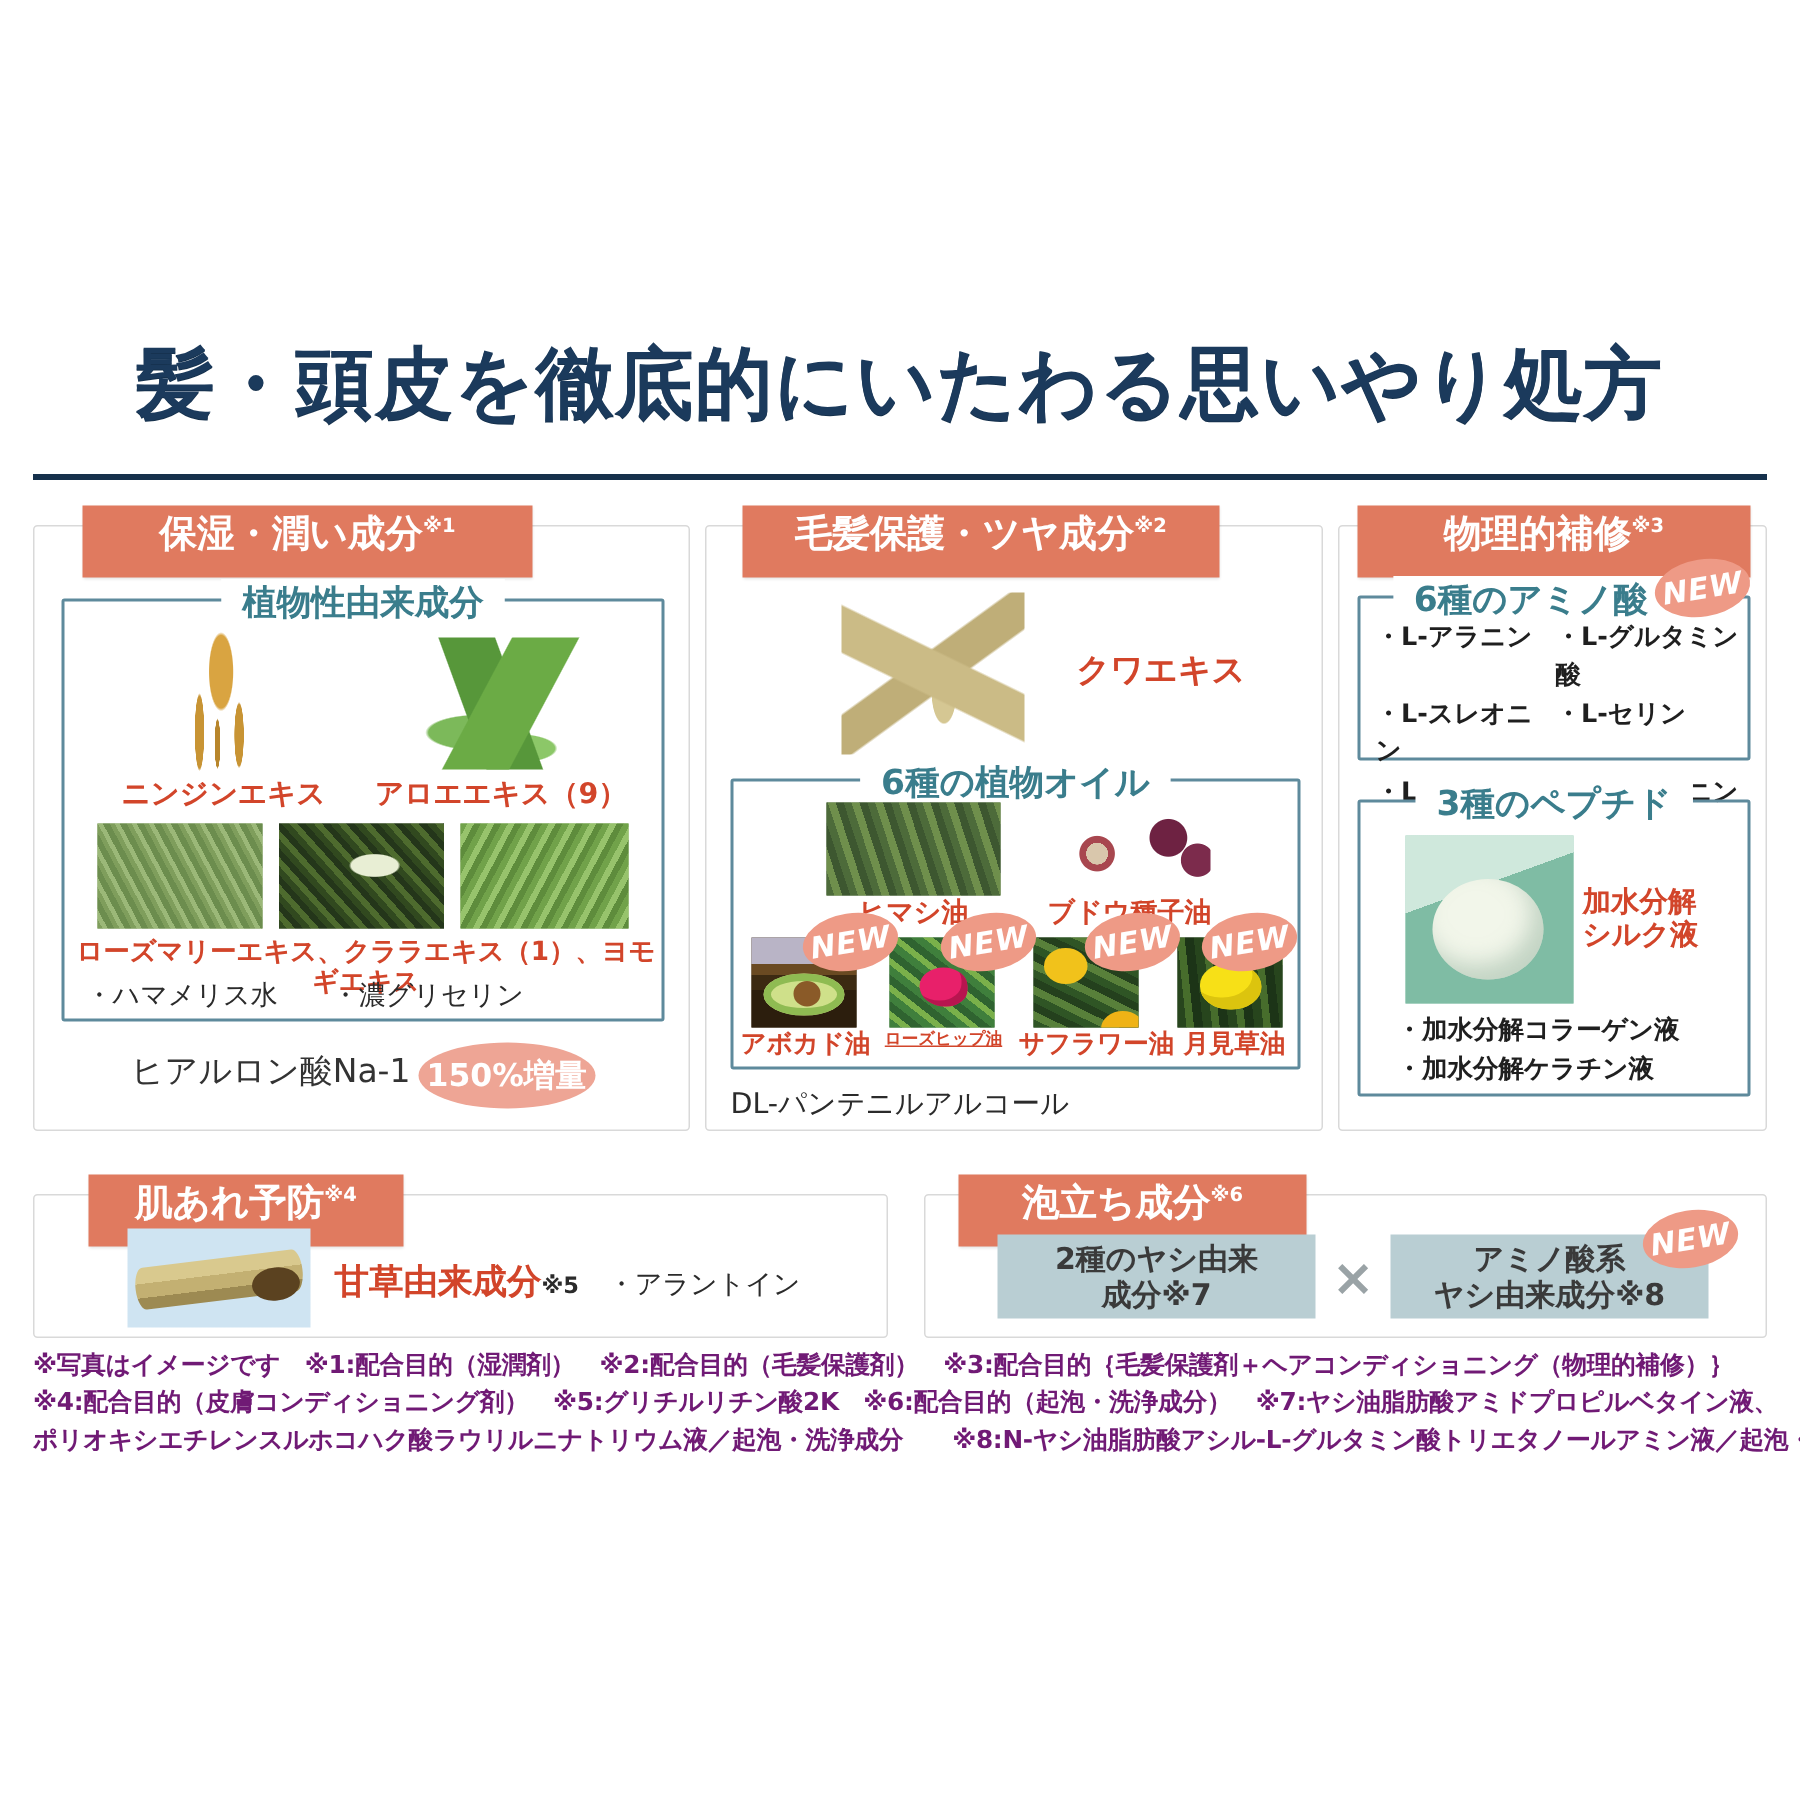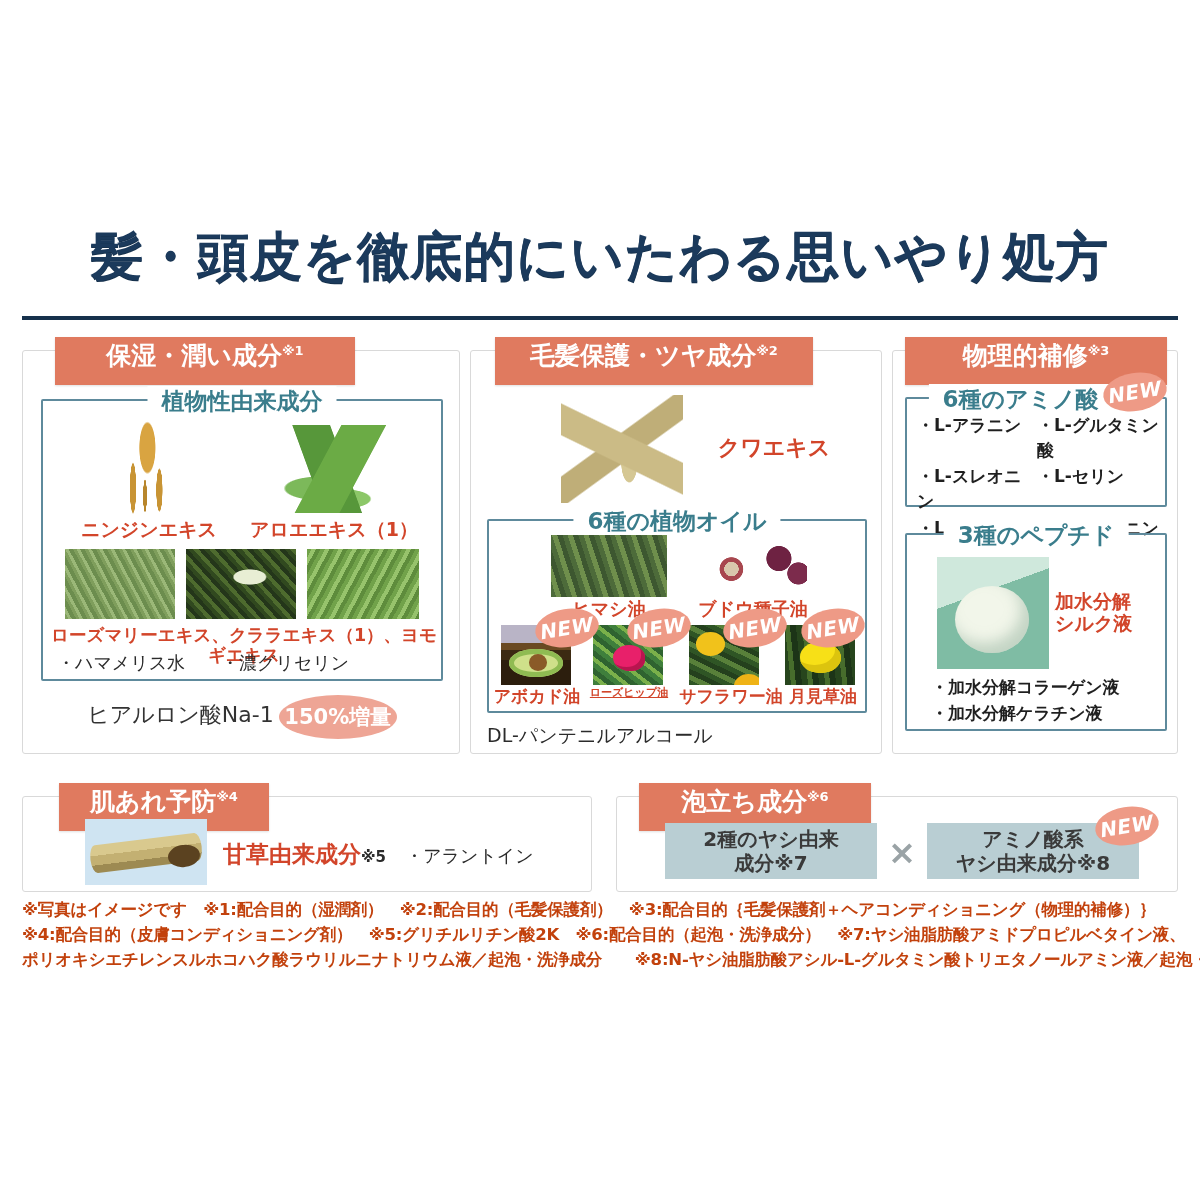--- a/index.html
+++ b/index.html
@@ -227,21 +227,21 @@
   }
   .foam-x {
     position: absolute; left: 268px; top: 38px;
     width: 34px; height: 34px; color: #9aa3a6;
     font-size: 34px; font-weight: bold; line-height: 34px; text-align: center;
   }
 
   
   .notes {
     position: absolute; left: 22px; top: 898px; width: 1160px;
-    color: #c2410c; font-size: 16.5px; line-height: 1.5; font-weight: bold;
+    color: #701a75; font-size: 16.5px; line-height: 1.5; font-weight: bold;
     letter-spacing: -0.2px;
   }
   .notes div { white-space: nowrap; }
 </style>
 </head>
 <body>
 
 <div class="page">
 
   <div class="title-wrap">
@@ -256,21 +256,21 @@
         <span>保湿・潤い成分</span><span class="sup">※1</span>
       </div>
 
       <div class="fbox" style="left:18px; top:48px; width:402px; height:282px;">
         <div class="fbox-legend">植物性由来成分</div>
 
         <div class="photo ph-ginseng" style="left:42px; top:18px; width:120px; height:96px;"></div>
         <div class="photo ph-aloe" style="left:212px; top:24px; width:140px; height:88px;"></div>
 
         <div class="label-red" style="position:absolute; left:24px; top:118px; width:164px;">ニンジンエキス</div>
-        <div class="label-red" style="position:absolute; left:198px; top:118px; width:186px;">アロエエキス（1）</div>
+        <div class="label-red" style="position:absolute; left:198px; top:118px; width:186px;">アロエエキス（9）</div>
 
         <div class="photo ph-green-a" style="left:22px; top:148px; width:110px; height:70px;"></div>
         <div class="photo ph-green-b" style="left:143px; top:148px; width:110px; height:70px;"></div>
         <div class="photo ph-green-c" style="left:264px; top:148px; width:112px; height:70px;"></div>
 
         <div class="label-red" style="position:absolute; left:6px; top:224px; width:390px; font-size:17.5px;">ローズマリーエキス、クララエキス（1）、ヨモギエキス</div>
         <div class="label-dark" style="position:absolute; left:14px; top:250px; width:380px;">・ハマメリス水　　・濃グリセリン</div>
       </div>
 
       <div style="position:absolute; left:0; top:344px; width:438px; text-align:center;">

